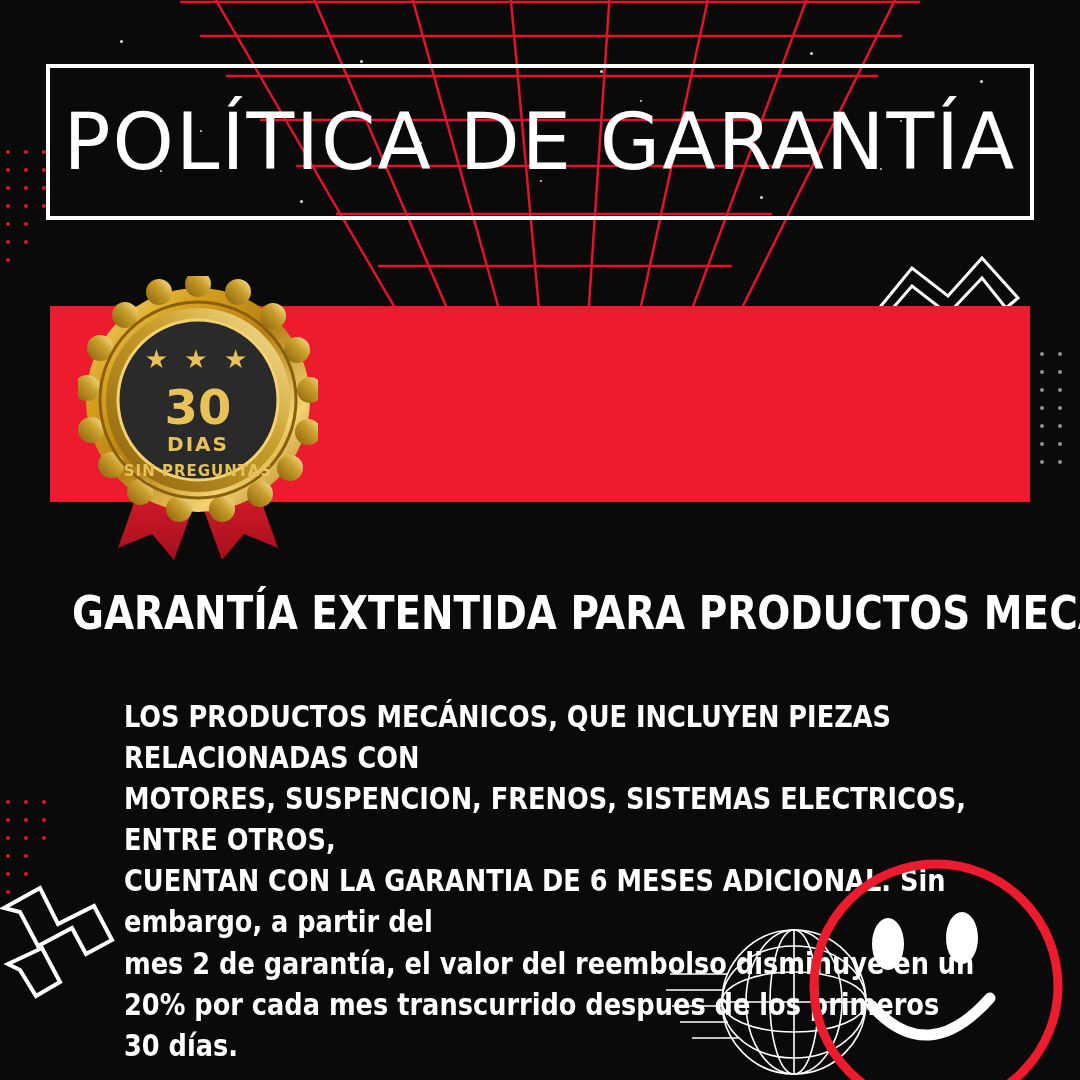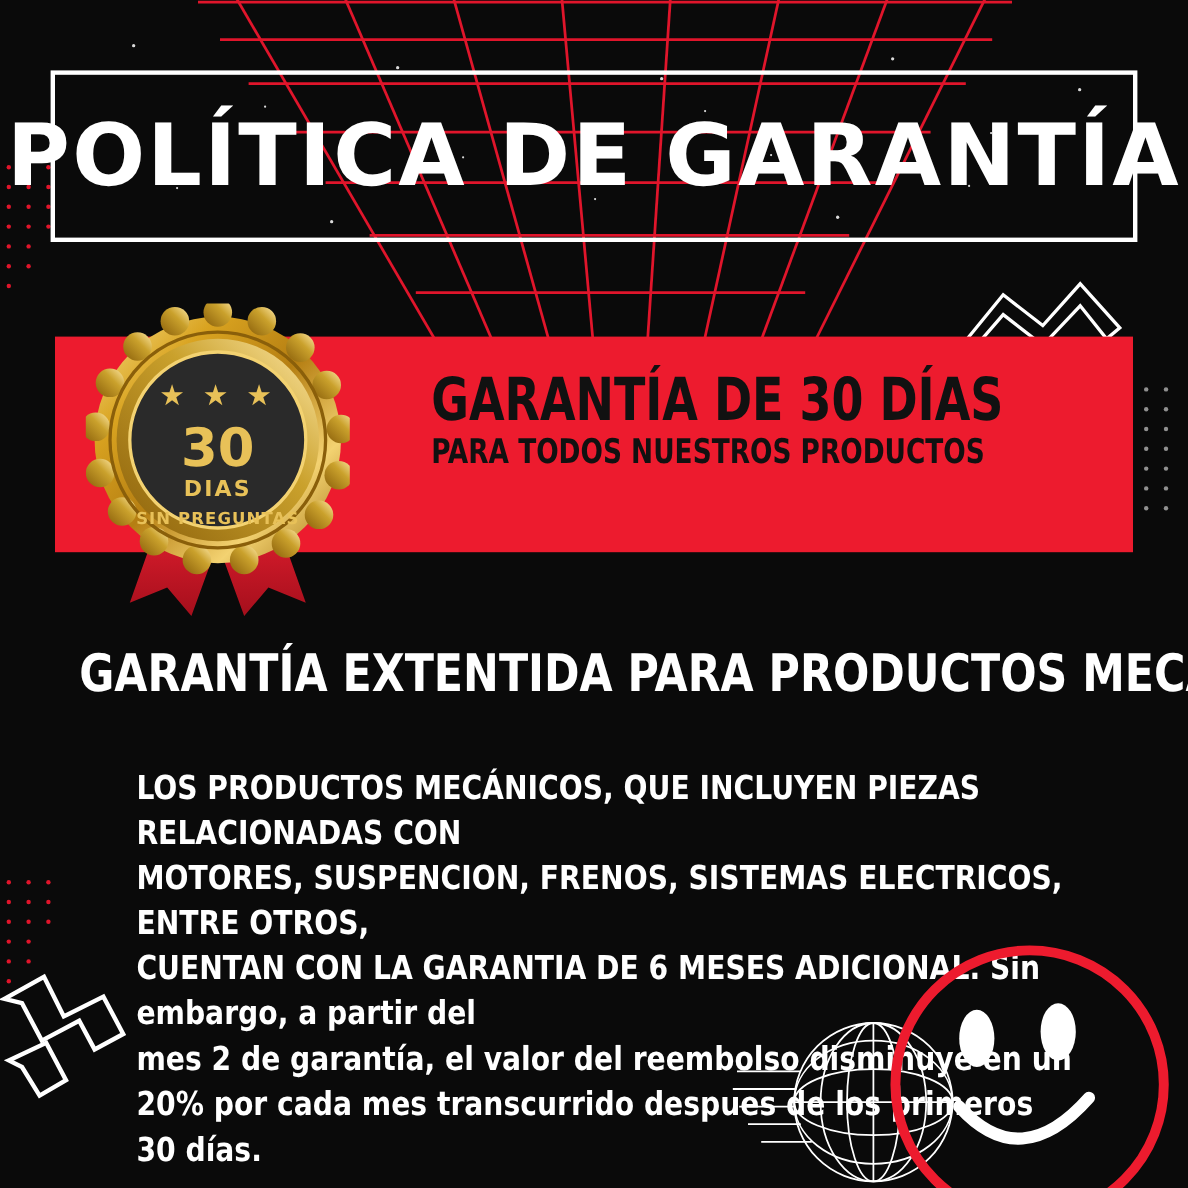--- a/index.html
+++ b/index.html
@@ -36,21 +36,21 @@
     position:absolute;left:46px;top:64px;width:988px;height:156px;
     border:4px solid #ffffff;
     box-sizing:border-box;
     display:flex;align-items:center;justify-content:center;
     background:transparent;
   }
   .title-box h1{
     margin:0;
     color:#ffffff;
     font-family:"DejaVu Sans",sans-serif;
-    font-weight:bold;
+    font-weight:normal;
     font-size:78px;
     letter-spacing:2px;
     line-height:1;
     white-space:nowrap;
   }
 
   
   .red-banner{
     position:absolute;left:50px;top:306px;width:980px;height:196px;
     background:#ed1b2e;
@@ -227,24 +227,20 @@
       <path d="M4 66 L40 22 L76 50 L110 12 L146 52 L134 62 L110 32 L76 68 L40 40 L14 70 Z" fill="none" stroke="#ffffff" stroke-width="3"></path>
     </svg>
   </div>
 
   <div class="title-box">
     <h1>POLÍTICA DE GARANTÍA</h1>
   </div>
 
   <div class="red-banner"></div>
 
-  <div class="banner-text">
-    <div class="banner-title">GARANTÍA DE 30 DÍAS</div>
-    <div class="banner-sub">PARA TODOS NUESTROS PRODUCTOS</div>
-  </div>
 
   <div class="badge-wrap">
     <svg width="240" height="290" viewBox="0 0 240 290" xmlns="http://www.w3.org/2000/svg">
       <defs>
         <linearGradient id="goldGrad" x1="0" y1="0" x2="1" y2="1">
           <stop offset="0%" stop-color="#f7e08a"></stop>
           <stop offset="25%" stop-color="#d9a320"></stop>
           <stop offset="50%" stop-color="#b57e12"></stop>
           <stop offset="75%" stop-color="#f3d271"></stop>
           <stop offset="100%" stop-color="#9c6c0d"></stop>

